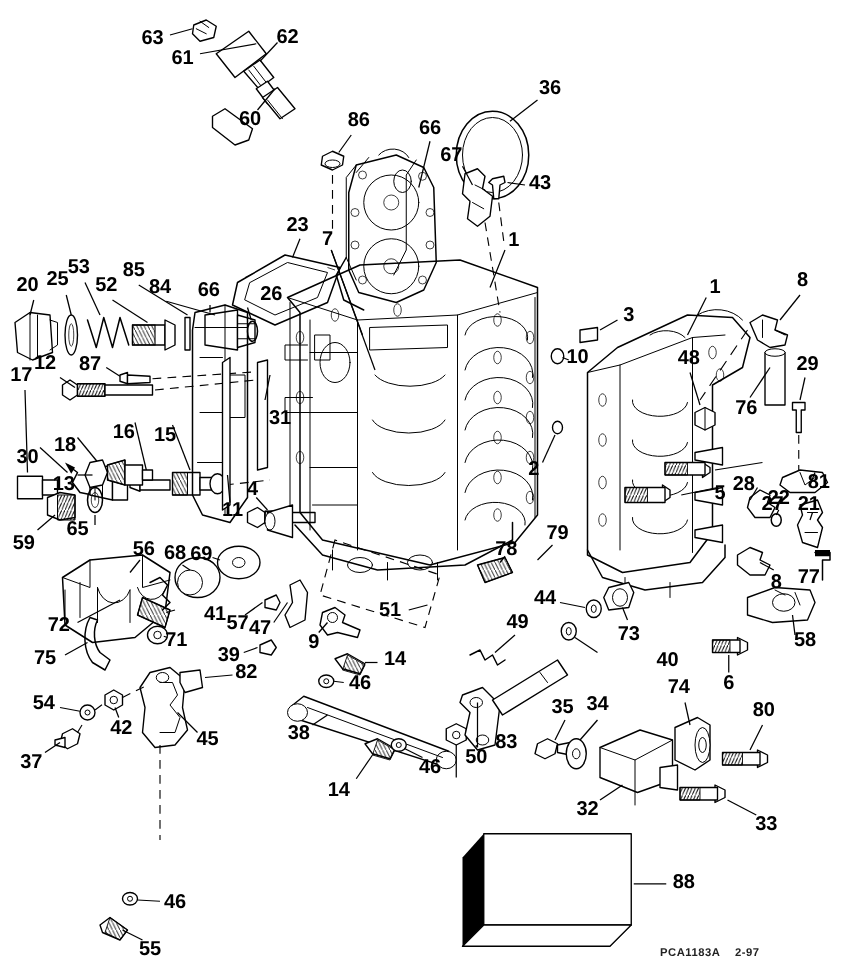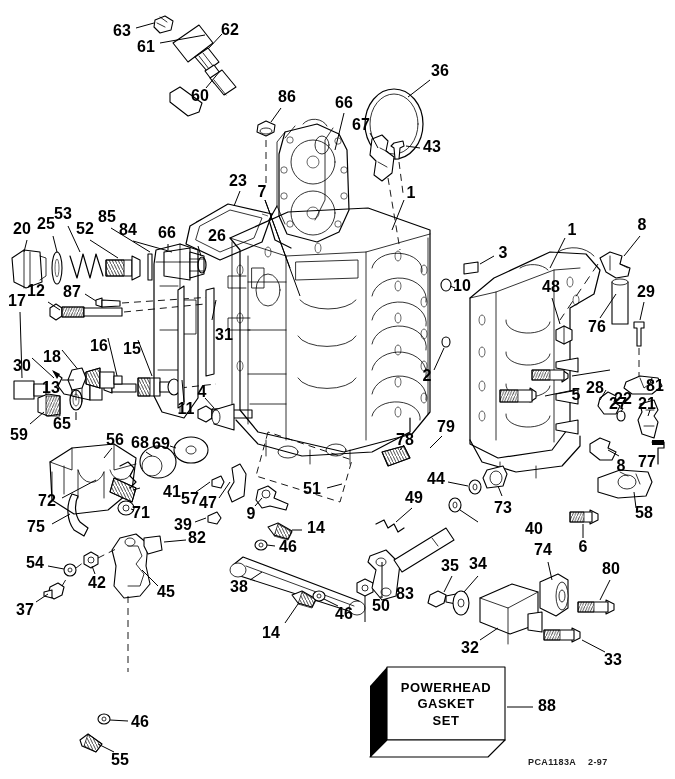--- a/index.html
+++ b/index.html
@@ -629,25 +629,20 @@
 
     <g>
       <path class="wh" d="M387,667 L505,667 L505,740 L387,740 Z"></path>
       <path class="fl" d="M387,667 L370,686 L370,757 L387,740 Z"></path>
       <path class="wh" d="M370,757 L488,757 L505,740 L387,740 Z"></path>
       <path class="ld" d="M533,707 L507,707"></path>
     </g>
 
   </svg>
 
-  <div class="box-text" style="left:392px; top:680px; width:108px;">
-    <div>POWERHEAD</div>
-    <div>GASKET</div>
-    <div>SET</div>
-  </div>
 
   <div class="footer" style="left:528px; top:757px;">PCA1183A</div>
   <div class="footer" style="left:588px; top:757px;">2-97</div>
 
   <div id="callout-layer">
       <div class="lbl s" style="left: 122px; top: 31px;">63</div>
       <div class="lbl s" style="left: 230px; top: 30px;">62</div>
       <div class="lbl s" style="left: 146px; top: 47px;">61</div>
       <div class="lbl s" style="left: 200px; top: 96px;">60</div>
       <div class="lbl s" style="left: 440px; top: 71px;">36</div>

